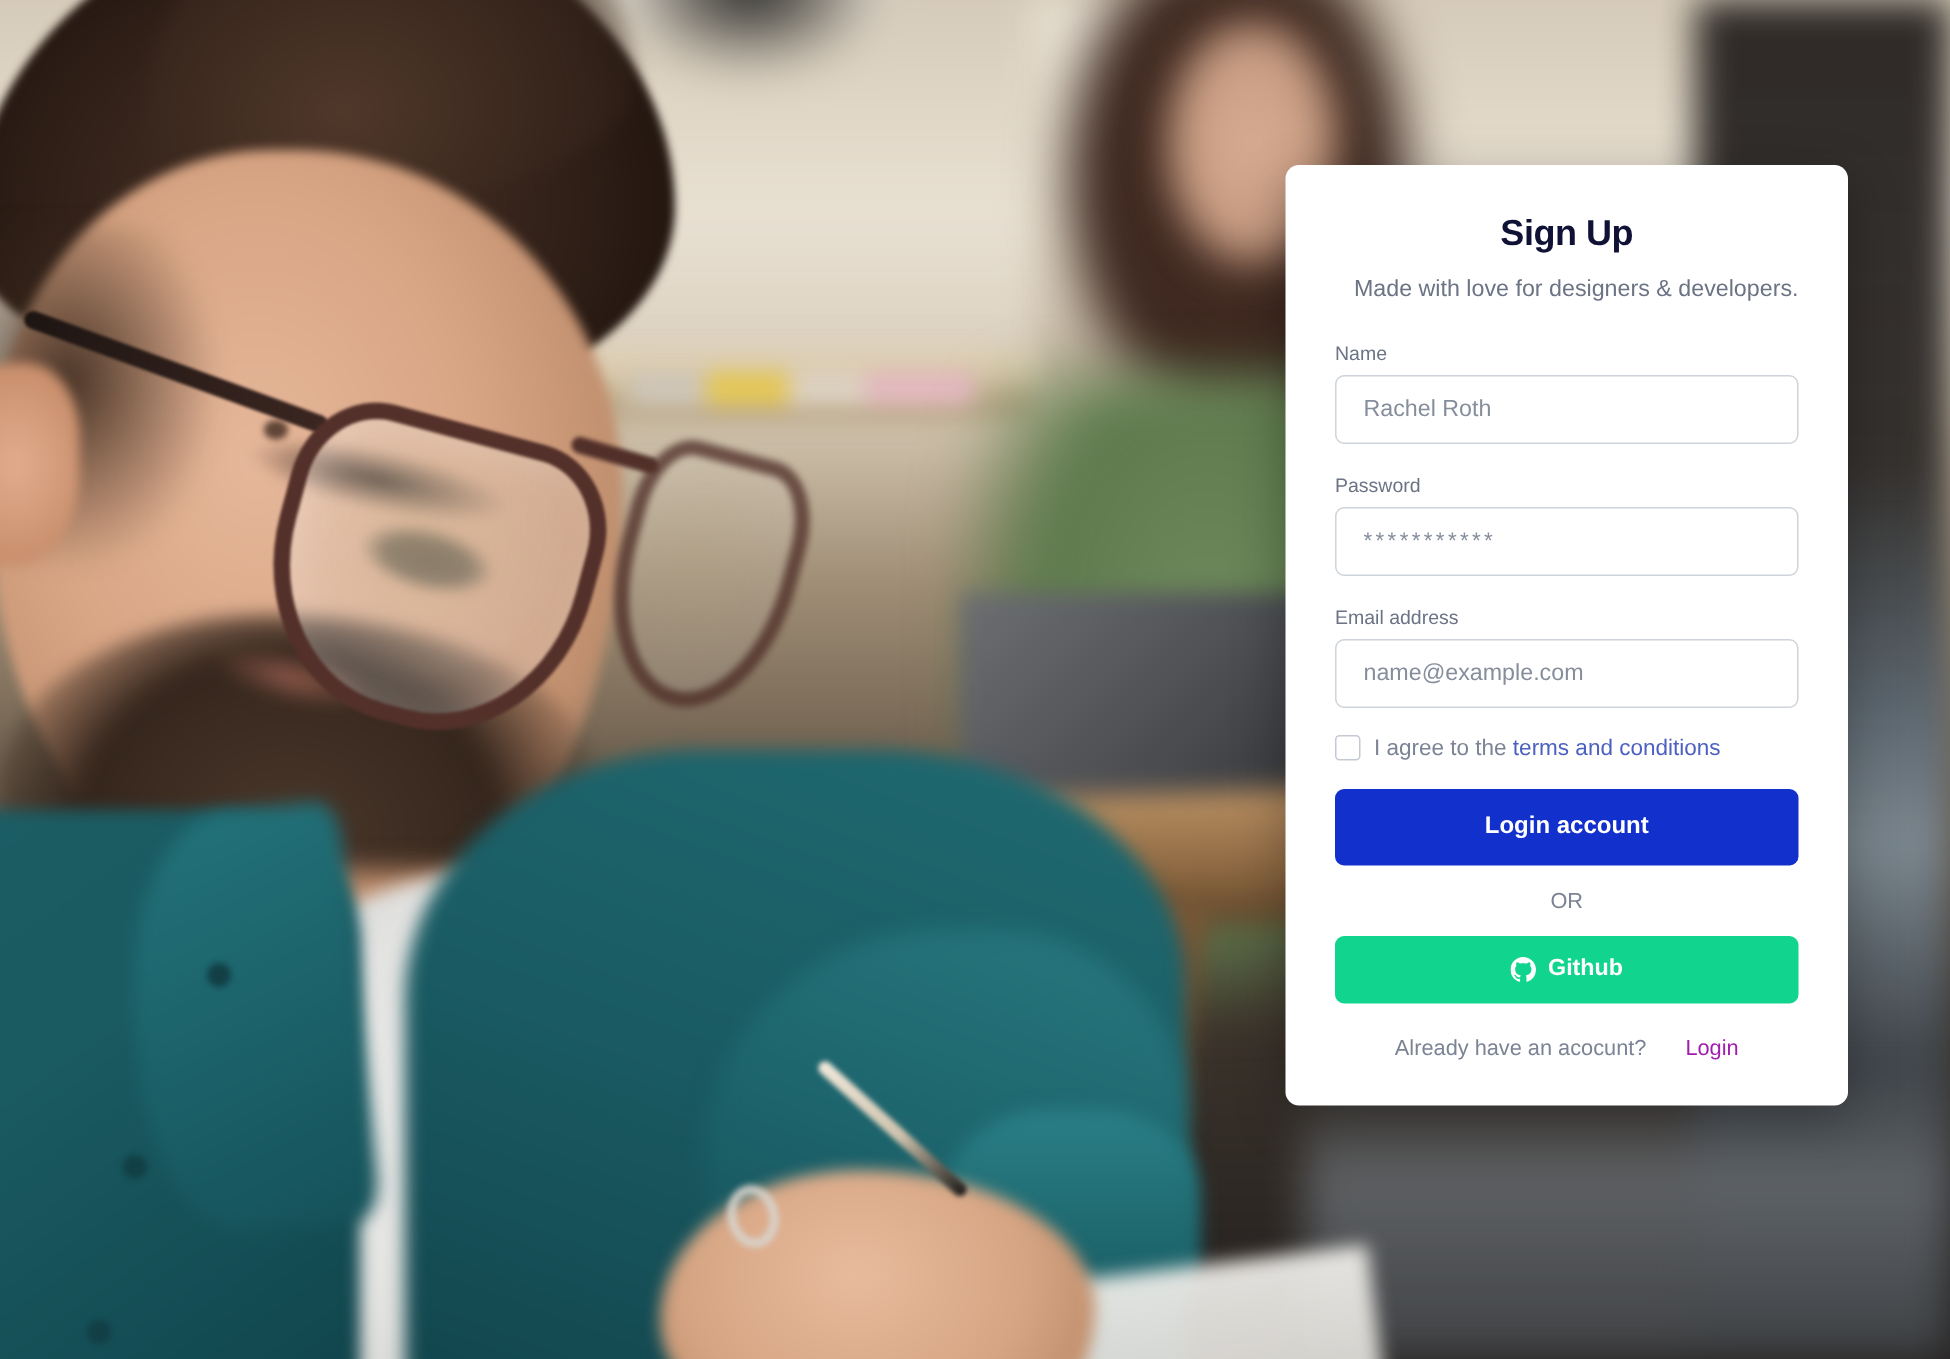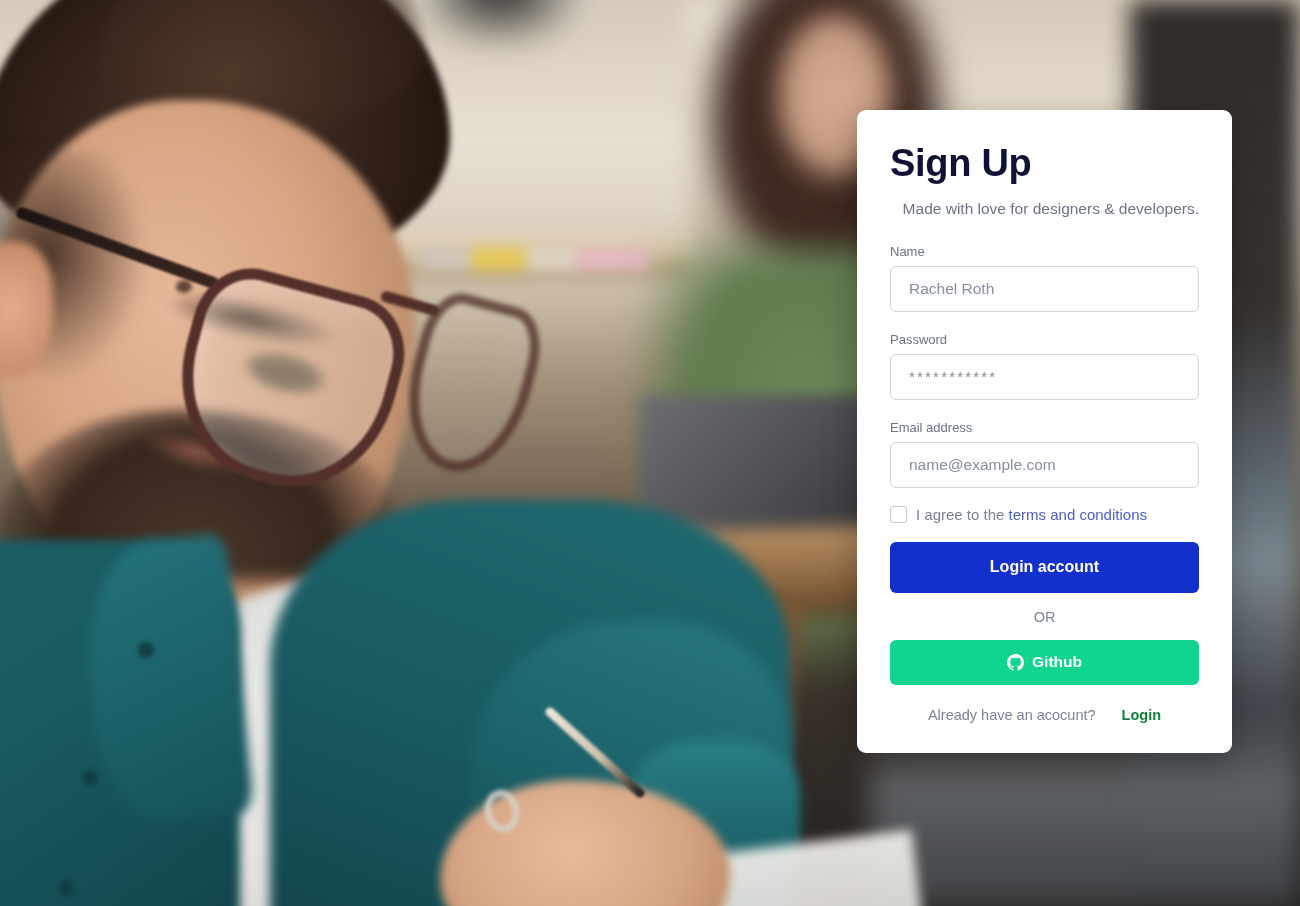--- a/index.html
+++ b/index.html
@@ -384,22 +384,22 @@
     left: 857px;
     top: 110px;
     width: 375px;
     background: #ffffff;
     border-radius: 9px;
     padding: 32px 33px 30px 33px;
     box-shadow: 0 10px 34px rgba(0,0,0,.28);
   }
 
   .card-title {
-    text-align: left;
-    font-size: 38px;
+    text-align: center;
+    font-size: 24px;
     font-weight: bold;
     color: #0f1235;
     letter-spacing: -0.3px;
     line-height: 1.15;
   }
 
   .card-subtitle {
     text-align: right;
     font-size: 15.5px;
     color: #6b7384;
@@ -507,22 +507,22 @@
   }
   .social-btn svg { display: block; }
 
   .footer-text {
     text-align: center;
     font-size: 14.5px;
     color: #7b8394;
     margin-top: 22px;
   }
   .footer-link {
-    color: #15803d;
-    font-weight: bold;
+    color: #a21caf;
+    font-weight: normal;
     text-decoration: none;
     cursor: pointer;
     padding-left: 22px;
   }
 </style>
 </head>
 <body>
 
 <div class="bg">
   <div class="bg-room"></div>

